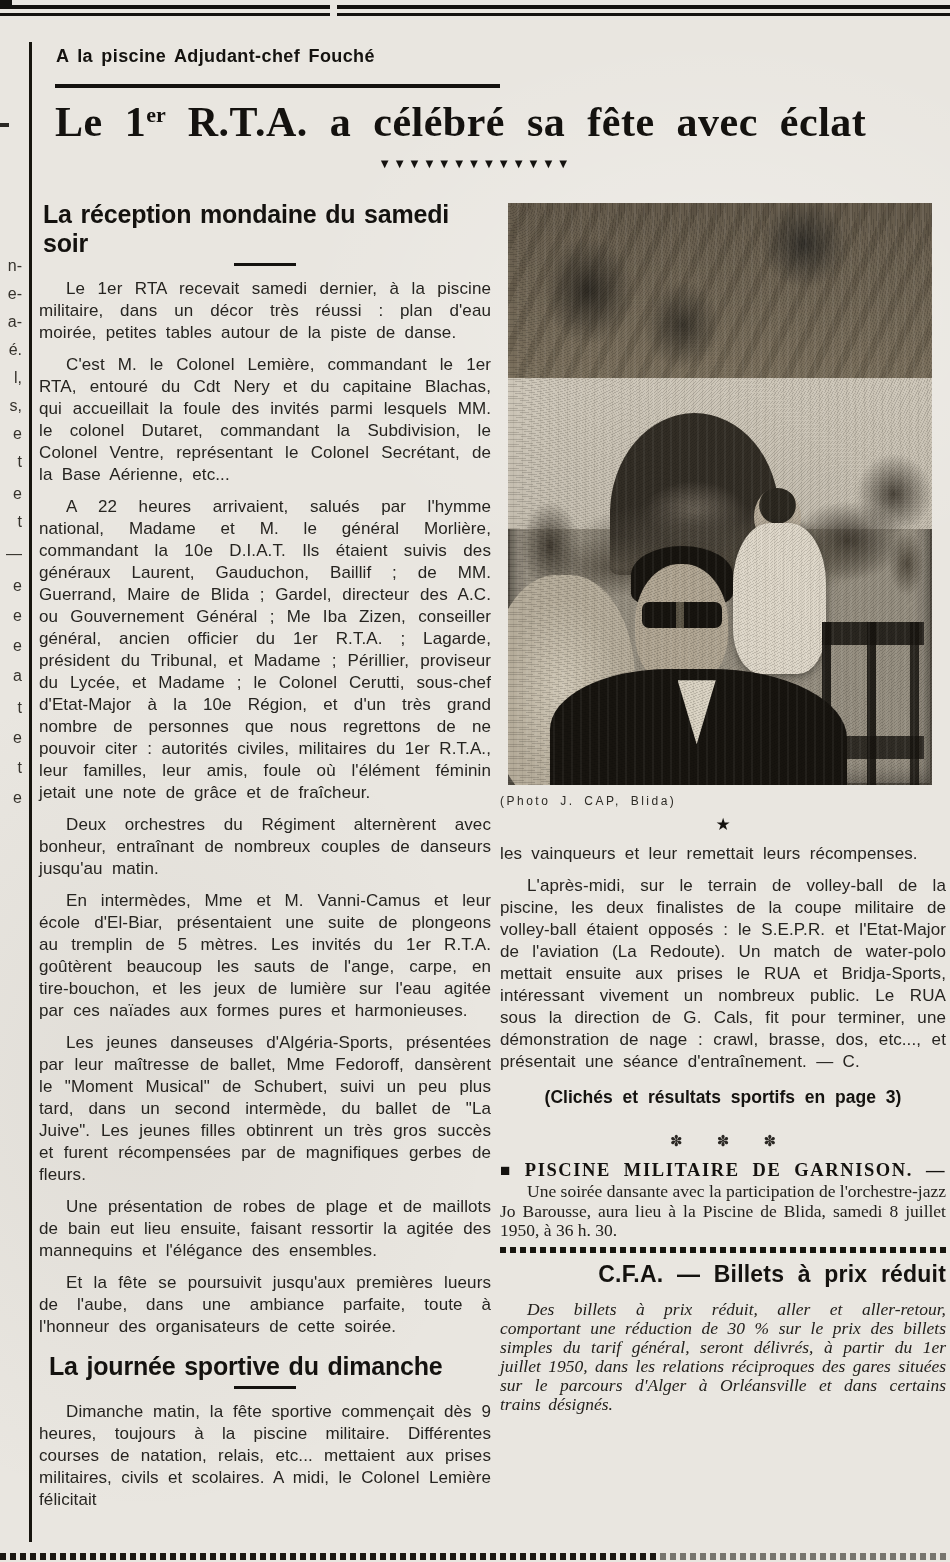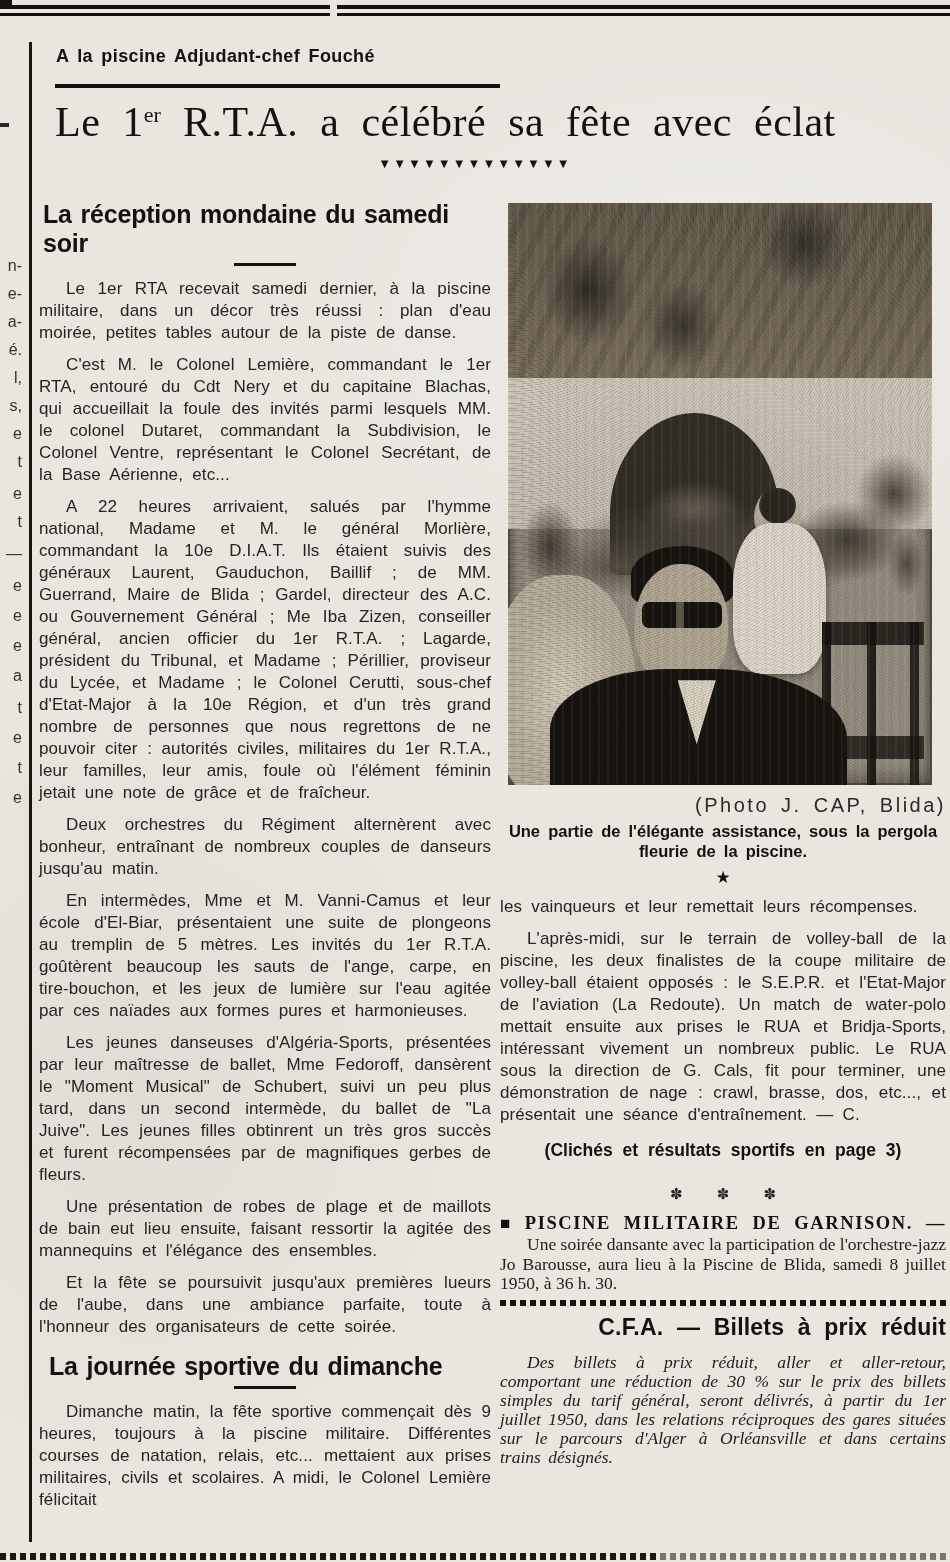--- a/index.html
+++ b/index.html
@@ -24,21 +24,21 @@
   .top-rule .gap{position:absolute;left:330px;top:-2px;width:7px;height:20px;background:#e9e6e0;}
   .corner-bar{position:absolute;left:0;top:0;width:12px;height:8px;background:#14120f;}
   .left-tick{position:absolute;left:0;top:123px;width:9px;height:4px;background:#2a2824;}
   .v-rule{position:absolute;left:29px;top:42px;width:3px;height:1500px;background:#17150f;}
   .margin-rail{position:absolute;left:0;top:0;width:26px;height:100%;}
   .frag{position:absolute;right:4px;font-size:16px;color:#35322c;line-height:1;}
   
   .kicker{position:absolute;left:56px;top:46px;font-size:18px;font-weight:bold;letter-spacing:.4px;word-spacing:3px;color:#14120f;}
   .kicker-rule{position:absolute;left:55px;top:84px;width:445px;height:4px;background:#14120f;}
   .headline{position:absolute;left:55px;top:98px;width:858px;margin:0;
-    font-family:"Liberation Serif", serif;font-weight:normal;font-size:42px;color:#14120f;
+    font-family:"Liberation Serif", serif;font-weight:bold;font-size:42px;color:#14120f;
     white-space:nowrap;word-spacing:11px;letter-spacing:.5px;}
   .headline sup{font-size:22px;vertical-align:14px;letter-spacing:0;}
   .ornament{position:absolute;left:0;top:156px;width:950px;text-align:center;
     font-size:13px;letter-spacing:2px;color:#14120f;}
   
   .col-left{position:absolute;left:39px;top:200px;width:452px;}
   .col-right{position:absolute;left:500px;top:203px;width:446px;}
   h2.sec{margin:0 0 4px 4px;font-size:25px;font-weight:bold;letter-spacing:-.2px;word-spacing:2px;color:#14120f;}
   .sec-rule{width:62px;height:3px;background:#14120f;margin:5px auto 12px auto;}
   .col-left p, .col-right p.sans{
@@ -80,21 +80,21 @@
   .ph-chair{left:74%;top:72%;width:24%;height:28%;
     background:
       linear-gradient(90deg,rgba(23,20,15,.9) 0 9%,transparent 9% 44%,rgba(23,20,15,.9) 44% 53%,transparent 53% 86%,rgba(23,20,15,.85) 86% 95%,transparent 95%),
       linear-gradient(rgba(23,20,15,.85) 0 14%,transparent 14% 70%,rgba(23,20,15,.8) 70% 84%,transparent 84%);}
   .ph-halftone{left:0;top:0;width:100%;height:100%;
     background:repeating-radial-gradient(circle at 1px 1px, rgba(25,22,17,.16) 0 .7px, transparent .7px 2.4px);
     mix-blend-mode:multiply;}
   .ph-grain{left:0;top:0;width:100%;height:100%;
     background:repeating-linear-gradient(90deg, rgba(255,255,255,.05) 0 2px, transparent 2px 5px, rgba(0,0,0,.05) 5px 6px, transparent 6px 9px);}
   
-  .credit{margin:9px 0 2px 0;text-align:right;font-size:20px;letter-spacing:2.5px;word-spacing:4px;color:#2c2a25;}
+  .credit{margin:9px 0 2px 0;text-align:left;font-size:12px;letter-spacing:2.5px;word-spacing:4px;color:#2c2a25;}
   .caption{margin:5px 2px 0 2px;text-align:center;font-size:16.5px;font-weight:bold;line-height:19.5px;word-spacing:3.5px;color:#14120f;}
   .star{margin:6px 0 8px 0;text-align:center;font-size:17px;color:#14120f;}
   
   .notice{margin:14px 0 0 0;text-align:center;font-size:17.5px;font-weight:bold;word-spacing:5px;color:#14120f;}
   .asterisks{margin:24px 0 10px 0;text-align:center;font-size:15px;word-spacing:30px;color:#2a2723;}
   .brief-head{margin:8px 0 0 0;font-family:"Liberation Serif",serif;font-size:18.5px;font-weight:bold;letter-spacing:1.6px;word-spacing:5px;color:#14120f;text-align:justify;text-align-last:justify;}
   .brief-head .bullet{letter-spacing:0;font-size:17px;}
   .brief-body{margin:1px 0 6px 0;font-family:"Liberation Serif",serif;font-size:17.5px;line-height:19.5px;text-align:justify;text-indent:27px;color:#23211d;}
   .dotted{height:6px;margin:3px 0 4px 0;background:repeating-linear-gradient(90deg,#17150f 0 6px,transparent 6px 10px);}
   h3.cfa{margin:8px 0 6px 0;font-size:23px;font-weight:bold;text-align:right;word-spacing:7px;letter-spacing:.2px;color:#14120f;}
@@ -179,21 +179,20 @@
       <div class="ph-chair"></div>
       <div class="ph-manhair"></div>
       <div class="ph-manface"></div>
       <div class="ph-glasses"></div>
       <div class="ph-suit"></div>
       <div class="ph-collar"></div>
       <div class="ph-halftone"></div>
       <div class="ph-grain"></div>
     </div>
     <div class="credit">(Photo J. CAP, Blida)</div>
-    <div class="caption">Une partie de l'élégante assistance, sous la pergola fleurie de la piscine.</div>
     <div class="star">★</div>
 
     <p class="sans cont">les vainqueurs et leur remettait leurs récompenses.</p>
     <p class="sans">L'après-midi, sur le terrain de volley-ball de la piscine, les deux finalistes de la coupe militaire de volley-ball étaient opposés : le S.E.P.R. et l'Etat-Major de l'aviation (La Redoute). Un match de water-polo mettait ensuite aux prises le RUA et Bridja-Sports, intéressant vivement un nombreux public. Le RUA sous la direction de G. Cals, fit pour terminer, une démonstration de nage : crawl, brasse, dos, etc..., et présentait une séance d'entraînement. — C.</p>
 
     <div class="notice">(Clichés et résultats sportifs en page 3)</div>
     <div class="asterisks">✽ ✽ ✽</div>
 
     <p class="brief-head"><span class="bullet">■</span> <span>PISCINE MILITAIRE DE GARNISON. —</span></p>
     <p class="brief-body">Une soirée dansante avec la participation de l'orchestre-jazz Jo Barousse, aura lieu à la Piscine de Blida, samedi 8 juillet 1950, à 36 h. 30.</p>

